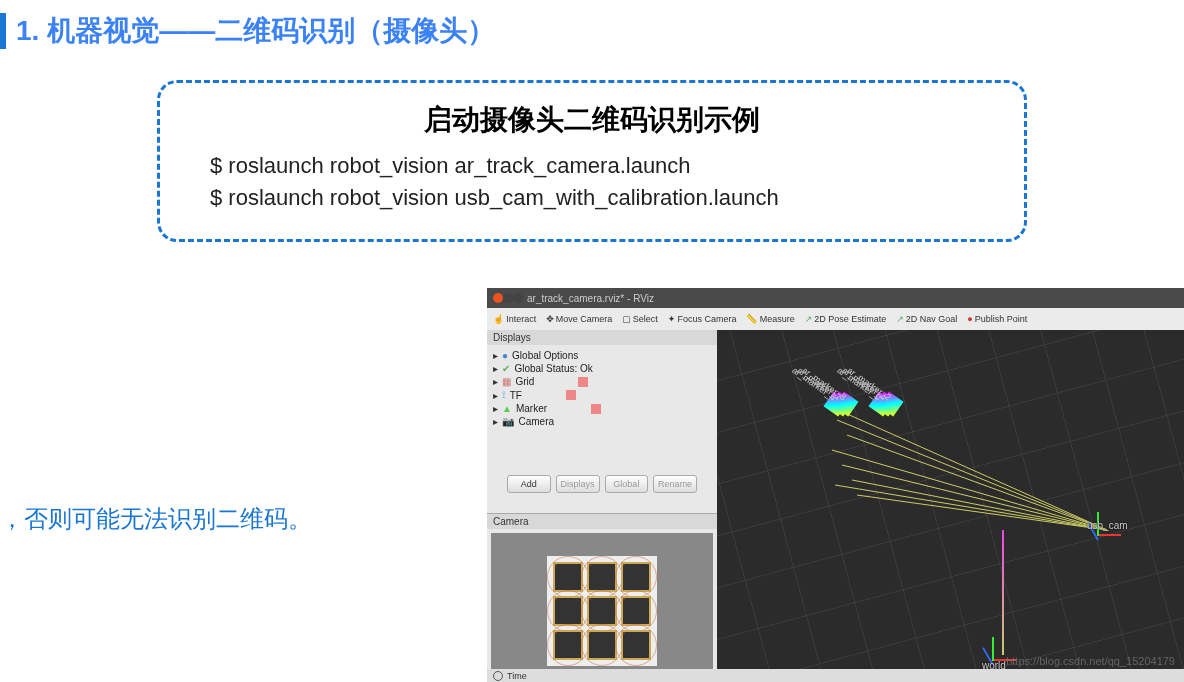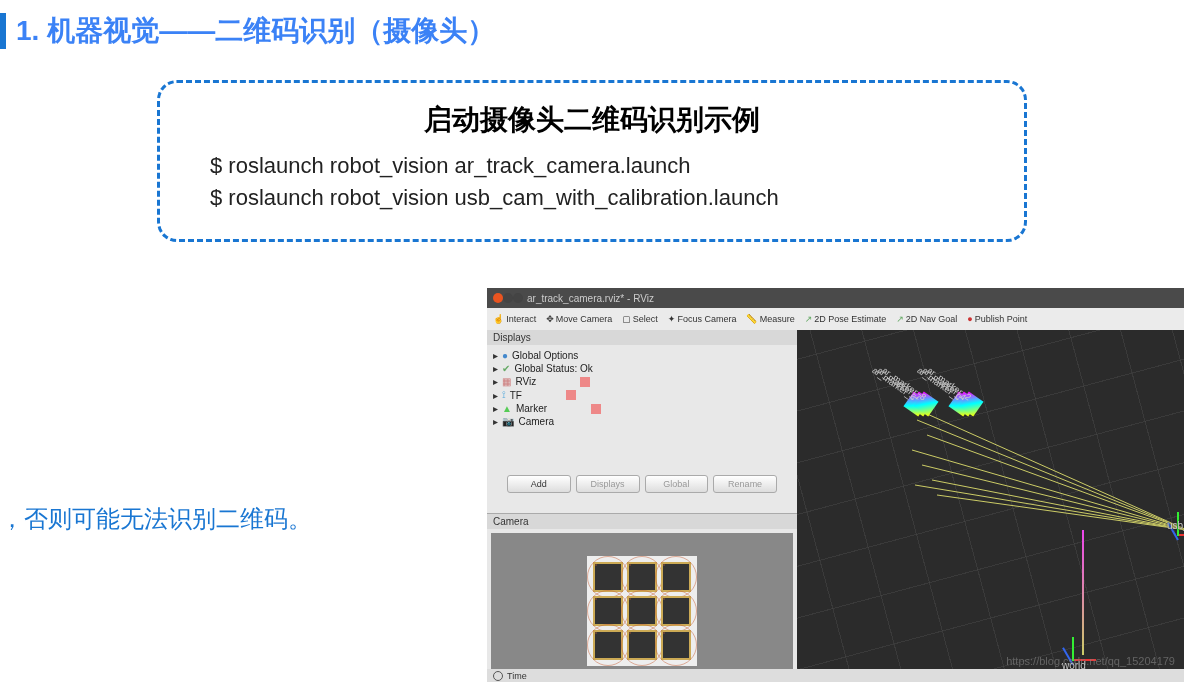--- a/index.html
+++ b/index.html
@@ -14,21 +14,21 @@
 .rviz{position:absolute;left:487px;top:288px;width:698px;height:395px;background:#3c3c3c;font-size:10px;color:#ddd}
 .rviz-titlebar{background:#4a4a4a;height:20px;display:flex;align-items:center;padding:0 6px;}
 .wbtn{width:10px;height:10px;border-radius:50%}
 .wbtn.red{background:#e95420}
 .wbtn.yel{background:#444}
 .wbtn.grn{background:#444}
 .rviz-title{color:#ccc;font-size:10px;margin-left:4px}
 .rviz-toolbar{background:#ebebeb;height:22px;display:flex;align-items:center;padding:0 6px;gap:10px;color:#333;font-size:9px}
 .tool{display:flex;align-items:center;gap:2px}
 .rviz-body{display:flex;height:340px}
-.rviz-left{width:310px;background:#e8e8e8;display:flex;flex-direction:column}
+.rviz-left{width:230px;background:#e8e8e8;display:flex;flex-direction:column}
 .panel-hdr{background:#d8d8d8;padding:2px 6px;font-size:10px;color:#333}
 .disp-tree{flex:0 0 110px;padding:4px 6px;color:#222}
 .disp-tree .item{display:flex;align-items:center;gap:4px;padding:1px 0}
 .disp-tree .tog{color:#333}
 .disp-tree .chk{color:#6a6}
 .disp-tree .grid{color:#c77}
 .disp-tree .tf{color:#5ad}
 .disp-tree .mrk{color:#5c5;font-weight:600}
 .disp-tree .cam{color:#26c;font-weight:600}
 .disp-tree .box{width:10px;height:10px;background:#e88;display:inline-block;margin-left:40px}
@@ -132,21 +132,21 @@
             <span>Global Options</span>
           </div>
     <div class="item">
             <span class="tog">▸</span>
             <span class="chk">✔</span>
             <span>Global Status: Ok</span>
           </div>
     <div class="item">
             <span class="tog">▸</span>
             <span class="grid">▦</span>
-            <span>RViz</span>
+            <span>Grid</span>
             <span class="box"></span>
           </div>
     <div class="item">
             <span class="tog">▸</span>
             <span class="tf">⟟</span>
             <span>TF</span>
             <span class="box"></span>
           </div>
     <div class="item">
             <span class="tog">▸</span>

